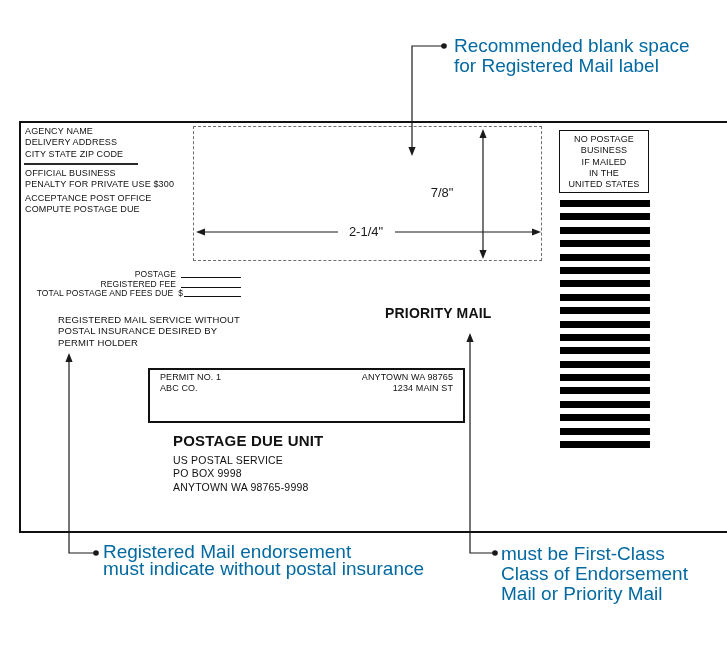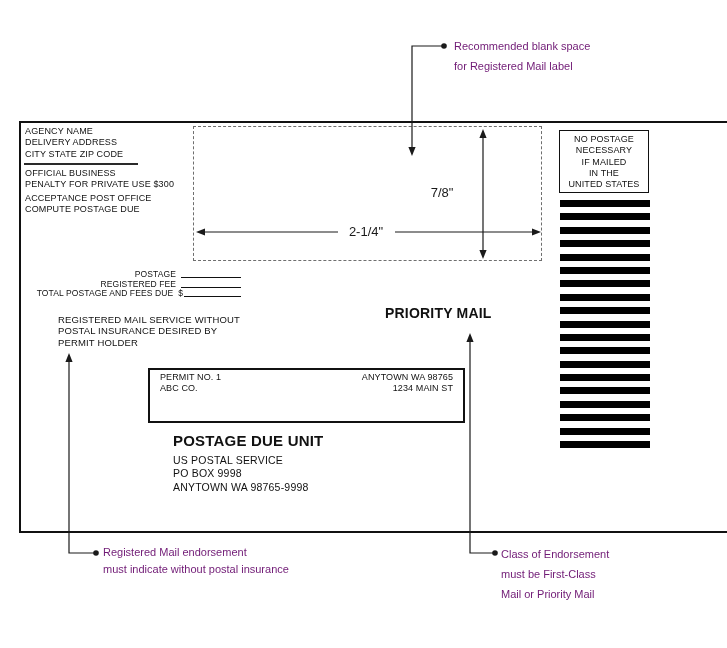--- a/index.html
+++ b/index.html
@@ -40,21 +40,21 @@
   .merch-box{
     position:absolute;left:127px;top:245px;width:317px;height:55px;
     border:2px solid #111;box-sizing:border-box;background:#fff;
   }
   .merch-title{margin:2px 0 0 9px;font-size:20px;font-weight:bold;letter-spacing:-.2px;white-space:nowrap;}
   .merch-row{display:flex;justify-content:space-between;padding:2px 10px 0 10px;font-size:9px;line-height:11.4px;letter-spacing:.1px;}
   .merch-right{text-align:right;}
   .pd-title{position:absolute;left:152px;top:309px;font-size:15px;font-weight:bold;letter-spacing:.2px;white-space:nowrap;}
   .pd-lines{position:absolute;left:152px;top:331px;font-size:10.5px;line-height:13.4px;letter-spacing:.2px;white-space:nowrap;}
   
-  .annot{position:absolute;font-size:11px;color:#701a75;white-space:nowrap;}
+  .annot{position:absolute;font-size:19px;color:#0369a1;white-space:nowrap;}
   .annot-top{left:454px;top:36px;line-height:20px;}
   .annot-bl{left:103px;top:544px;line-height:16.5px;}
   .annot-br{left:501px;top:544px;line-height:20px;}
   .dim-label{position:absolute;font-size:13px;color:#1a1a1a;text-align:center;background:#fff;}
   .dim-h{left:340px;top:224px;width:52px;}
   .dim-v{left:425px;top:185px;width:34px;}
   
   #overlay{position:absolute;left:0;top:0;width:727px;height:648px;pointer-events:none;z-index:5;}
 </style>
 </head>
@@ -76,21 +76,21 @@
     </div>
     <div class="abs smallcaps" style="left:4px;top:70px;">
       <div>ACCEPTANCE POST OFFICE</div>
       <div>COMPUTE POSTAGE DUE</div>
     </div>
 
     <div class="dashed-box"></div>
 
     <div class="no-postage">
       <div>NO POSTAGE</div>
-      <div>NECESSARY</div>
+      <div>BUSINESS</div>
       <div>IF MAILED</div>
       <div>IN THE</div>
       <div>UNITED STATES</div>
     </div>
 
     <div class="fim">
         <div class="fim-bar"></div>
         <div class="fim-bar"></div>
         <div class="fim-bar"></div>
         <div class="fim-bar"></div>
@@ -159,22 +159,22 @@
 
   <div class="annot annot-top">
     <div>Recommended blank space</div>
     <div>for Registered Mail label</div>
   </div>
   <div class="annot annot-bl">
     <div>Registered Mail endorsement</div>
     <div>must indicate without postal insurance</div>
   </div>
   <div class="annot annot-br">
+    <div>must be First-Class</div>
     <div>Class of Endorsement</div>
-    <div>must be First-Class</div>
     <div>Mail or Priority Mail</div>
   </div>
 
   <svg id="overlay" viewBox="0 0 727 648" xmlns="http://www.w3.org/2000/svg">
 
     <g stroke="#1a1a1a" stroke-width="1.2" fill="none">
       <circle cx="444" cy="46" r="2.8" fill="#1a1a1a" stroke="none"></circle>
       <polyline points="444,46 412,46 412,148"></polyline>
       <polygon points="412,156 408.4,147 415.6,147" fill="#1a1a1a" stroke="none"></polygon>
     </g>

